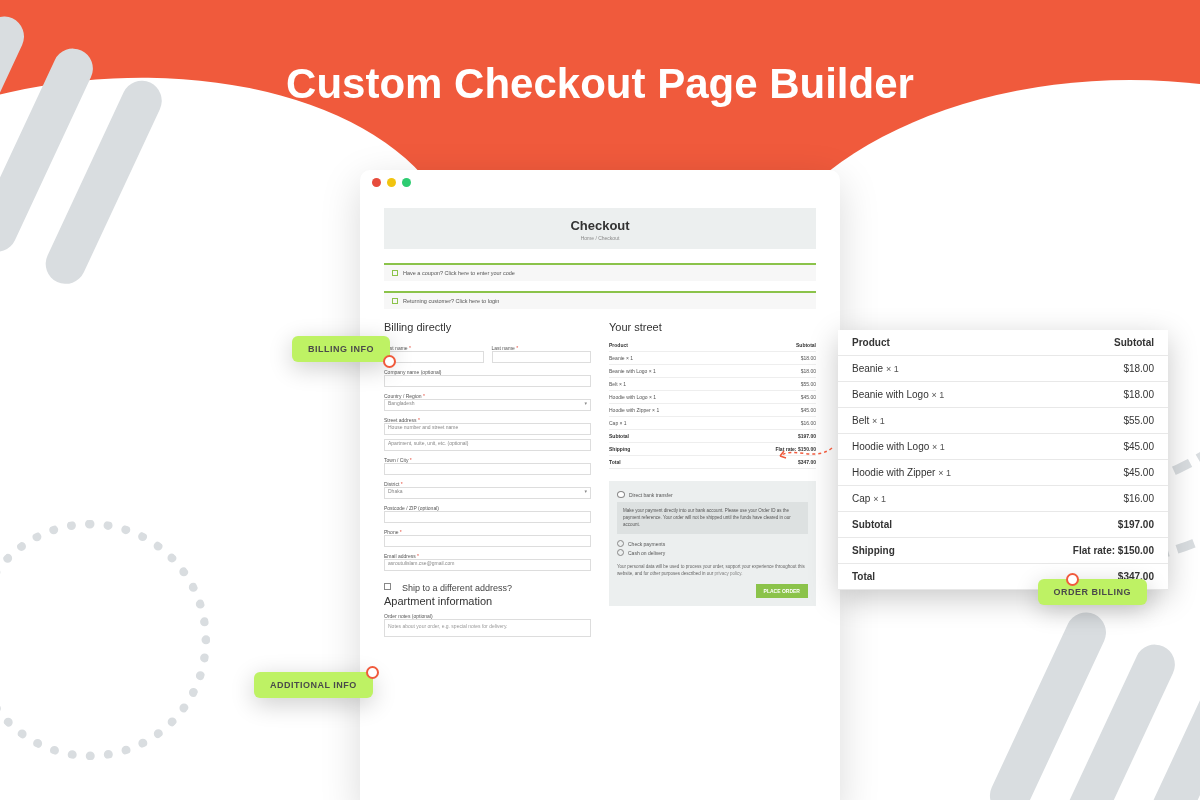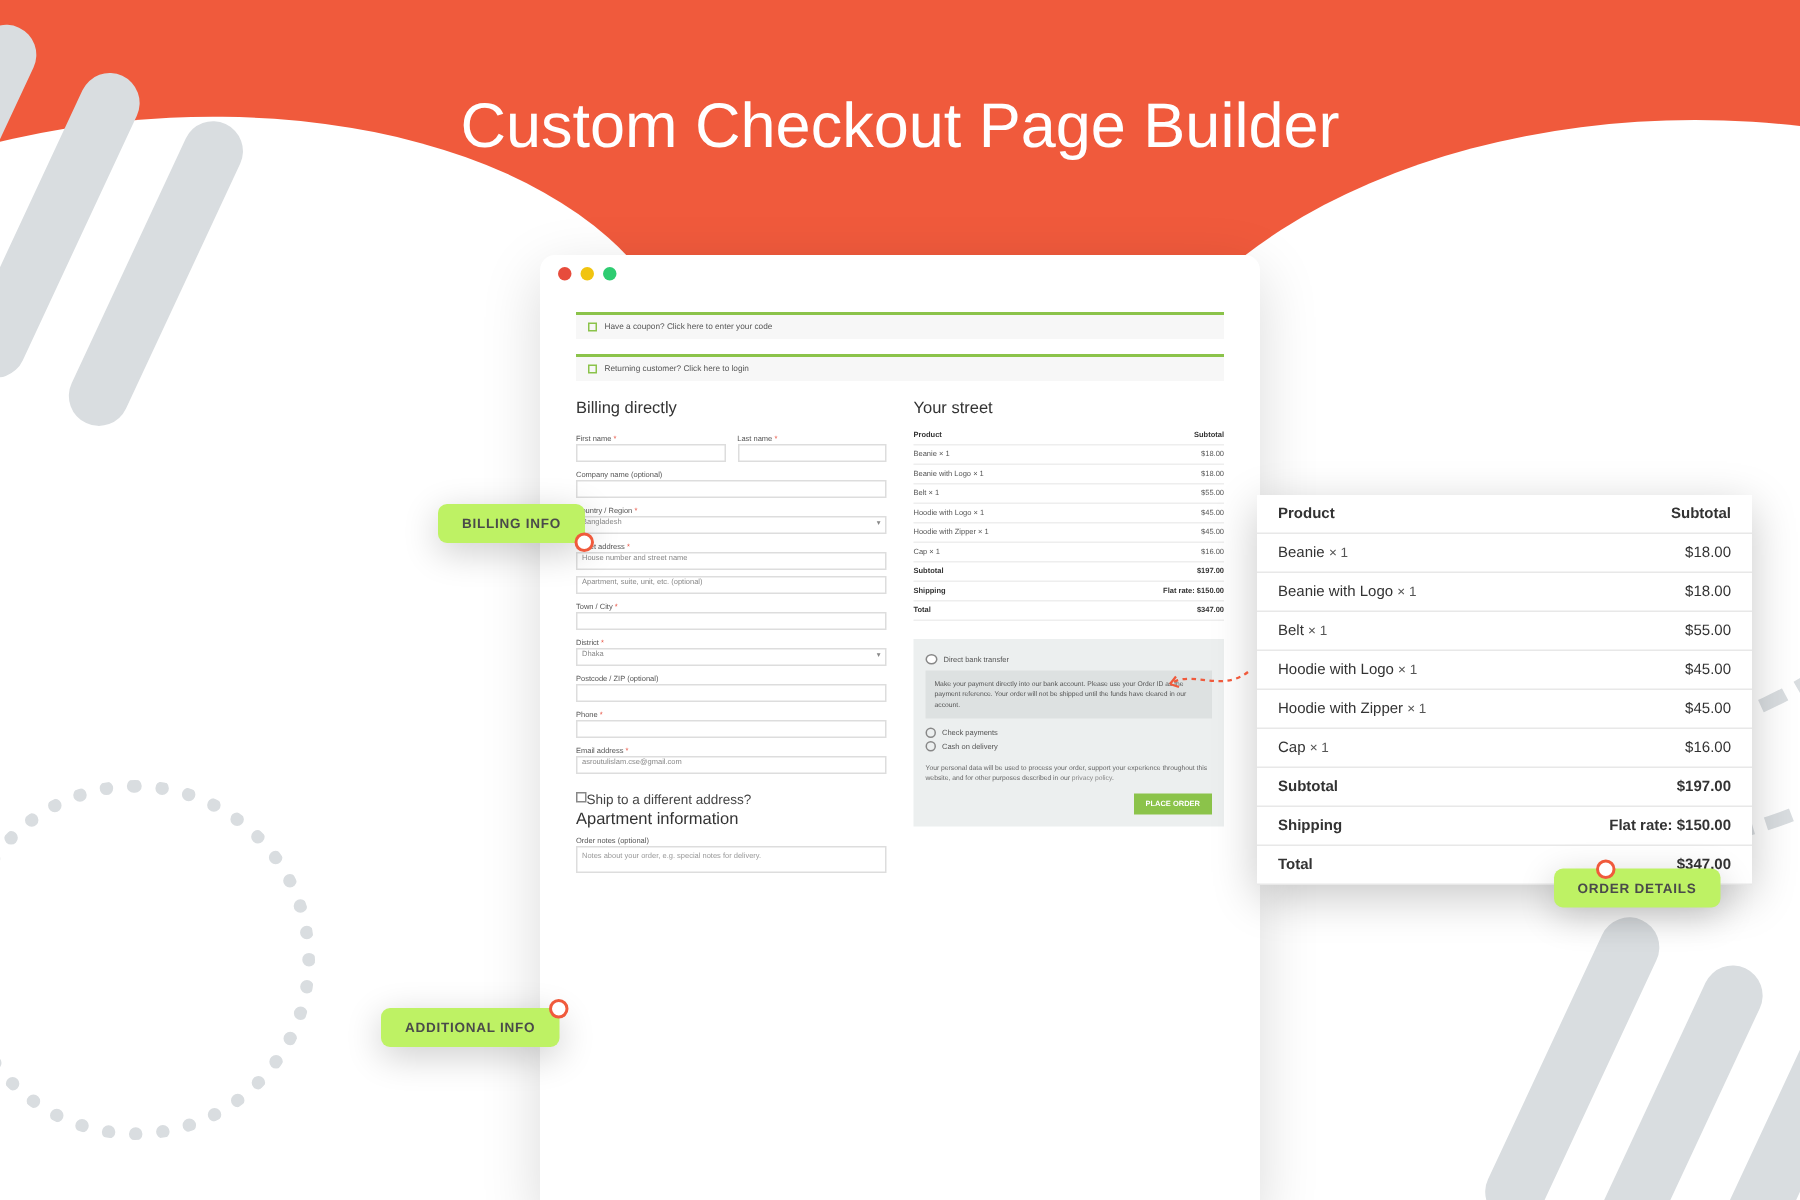--- a/index.html
+++ b/index.html
@@ -10,21 +10,21 @@
 .stripes{position:absolute;pointer-events:none}
 .stripes.top-left{top:40px;left:-80px;transform:rotate(25deg)}
 .stripes.bottom-right{bottom:-60px;right:-30px;transform:rotate(25deg)}
 .stripe{display:inline-block;width:40px;height:220px;background:#d9dde0;border-radius:20px;margin:0 18px}
 .stripes.top-left .stripe{background:#d9dde0}
 .circle-dots{position:absolute;bottom:40px;left:-30px;width:240px;height:240px;border:9px dotted #d9dde0;border-radius:50%}
 .top-arcs{position:absolute;top:200px;right:-80px;width:460px;height:420px}
 .arc{position:absolute;border:9px dashed #d9dde0;border-radius:50%;border-color:transparent transparent #d9dde0 transparent}
 .arc.a1{width:560px;height:560px;top:-260px;left:-40px}
 .arc.a2{width:670px;height:670px;top:-300px;left:-80px}
-.headline{position:absolute;top:60px;left:0;width:100%;text-align:center;color:#fff;font-size:42px;font-weight:400}
+.headline{position:absolute;top:60px;left:0;width:100%;text-align:center;color:#fff;font-size:42px;font-weight:700}
 .browser{position:absolute;top:170px;left:360px;width:480px;height:640px;background:#fff;border-radius:10px;box-shadow:0 12px 40px rgba(0,0,0,.15)}
 .chrome-bar{height:26px;padding:8px 12px;display:flex;gap:6px}
 .dot{width:9px;height:9px;border-radius:50%}
 .dot.r{background:#e74c3c}.dot.y{background:#f1c40f}.dot.g{background:#2ecc71}
 .page-inner{padding:12px 24px}
 .page-banner{background:#ecefef;text-align:center;padding:10px 0 8px;margin-bottom:14px}
 .page-banner h2{font-size:13px;font-weight:700;color:#333;margin-bottom:2px}
 .page-banner .crumbs{font-size:5px;color:#888}
 .notice{border-top:2px solid #8bc34a;background:#f7f7f7;font-size:5.5px;color:#555;padding:5px 8px;margin-bottom:10px;display:flex;align-items:center;gap:5px}
 .notice .ni{width:6px;height:6px;border:1px solid #8bc34a;color:#8bc34a;font-size:4px}
@@ -41,21 +41,21 @@
 .order-table .tr{display:flex;justify-content:space-between;border-bottom:1px solid #eee;padding:3px 0}
 .order-table .th{font-weight:700;color:#333}
 .order-table .bold{font-weight:700;color:#333}
 .pay-box{background:#ecefef;padding:8px;margin-top:12px;font-size:5px;color:#555}
 .pay-opt{display:flex;align-items:center;gap:4px;margin:2px 0}
 .radio{width:7px;height:7px;border:1px solid #888;border-radius:50%;display:inline-flex;align-items:center;justify-content:center}
 .radio.sel::after{content:"";width:4px;height:4px;background:#2e6da4;border-radius:50%}
 .pay-desc{background:#dde1e1;padding:6px;font-size:4.5px;line-height:1.5;margin:4px 0 6px}
 .privacy{font-size:4.5px;line-height:1.5;margin:8px 0 6px;color:#666}
 .place-btn{display:block;margin-left:auto;background:#8bc34a;color:#fff;font-size:5px;font-weight:700;padding:4px 8px;border:none}
-.ship-check{font-size:9px;color:#444;margin:12px 0 0;display:flex;align-items:flex-start;gap:0}
+.ship-check{font-size:9px;color:#444;margin:12px 0 0;display:flex;align-items:flex-start;gap:11px}
 .chk{width:7px;height:7px;border:1px solid #888}
 .notes-inp{width:100%;border:1px solid #ddd;height:18px;font-size:5px;padding:3px;color:#999}
 .callout{position:absolute;background:#bef264;border-radius:6px;box-shadow:0 6px 24px rgba(0,0,0,.2);font-size:9px;font-weight:700;color:#4a4a4a;padding:8px 16px;letter-spacing:.5px}
 .callout::after{content:"";position:absolute;width:9px;height:9px;border:2px solid #f05a3c;border-radius:50%;background:#fff}
 .callout.billing{top:336px;left:292px}
 .callout.billing::after{bottom:-6px;right:-6px}
 .callout.additional{top:672px;left:254px}
 .callout.additional::after{top:-6px;right:-6px}
 .callout.orderdet{top:579px;right:53px}
 .callout.orderdet::after{top:-6px;left:28px}
@@ -81,20 +81,24 @@
 
 <h1 class="headline">Custom Checkout Page Builder</h1>
 
 <div class="browser">
   <div class="chrome-bar">
     <span class="dot r"></span>
     <span class="dot y"></span>
     <span class="dot g"></span>
   </div>
   <div class="page-inner">
+    <div class="page-banner">
+      <h2>Checkout</h2>
+      <div class="crumbs"><span>Home</span><span> / </span><span>Checkout</span></div>
+    </div>
     <div class="notice">
         <span class="ni"></span>
         <span><span>Have a coupon?</span><span> Click here to enter your code</span></span>
       </div>
     <div class="notice">
         <span class="ni"></span>
         <span><span>Returning customer?</span><span> Click here to login</span></span>
       </div>
 
     <div class="cols">
@@ -246,20 +250,20 @@
   <div class="ztr">
       <span class="zbold">Shipping</span>
       <span class="zbold">Flat rate: $150.00</span>
     </div>
   <div class="ztr">
       <span class="zbold">Total</span>
       <span class="zbold">$347.00</span>
     </div>
 </div>
 
-<div class="callout orderdet">ORDER DETAILS</div>
+<div class="callout orderdet">ORDER BILLING</div>
 
 <div class="arrow-connector">
   <svg viewBox="0 0 60 20">
       <path d="M58 4 C 40 18, 20 2, 6 12" fill="none" stroke="#f05a3c" stroke-width="1.5" stroke-dasharray="3 3"></path>
       <path d="M6 12 l4 -5 M6 12 l6 2" stroke="#f05a3c" stroke-width="1.5" fill="none"></path>
     </svg>
 </div>
 
 </body></html>

